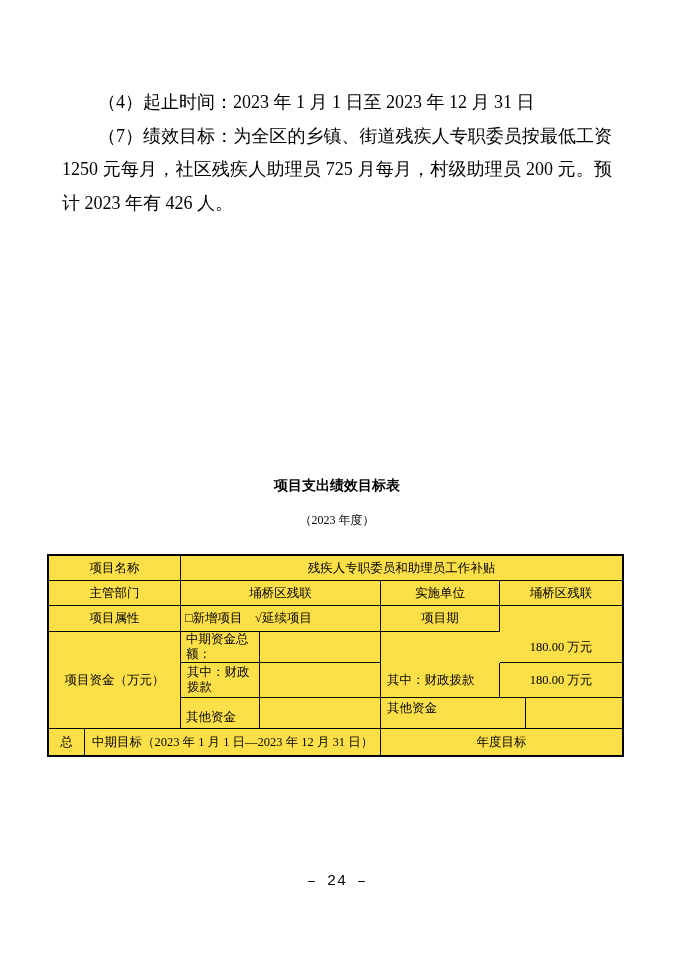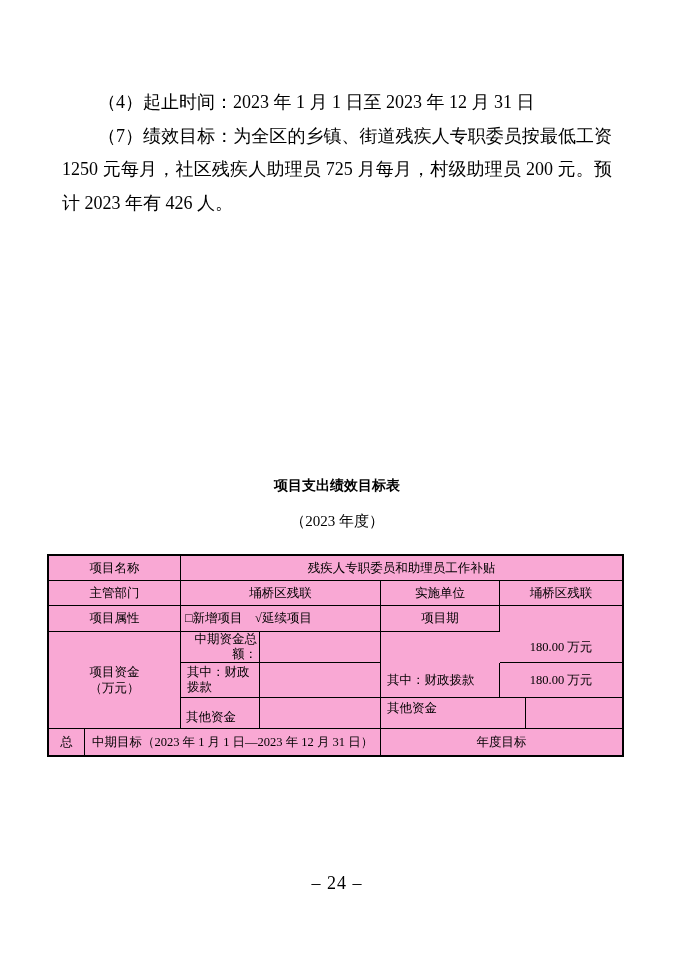--- a/index.html
+++ b/index.html
@@ -13,44 +13,44 @@
     margin:0; font-size:18px; line-height:33.7px;
     text-align:justify; text-indent:2em;
   }
   .doc-title {
     position:absolute; top:477px; left:0; width:100%; text-align:center;
     font-family:"Liberation Sans","DejaVu Sans",sans-serif;
     font-weight:bold; font-size:14px;
   }
   .doc-subtitle {
     position:absolute; top:512px; left:0; width:100%; text-align:center;
-    font-size:15px;
+    font-size:12px;
   }
   .perf-table {
     position:absolute; top:554px; left:47px;
     display:grid;
     grid-template-columns:36px 96px 79px 121px 119px 26px 96px;
     grid-template-rows:25px 25px 26px 31px 35px 31px 26px;
-    border:2px solid #000; background:#f9a8d4;
+    border:2px solid #000; background:#fde047;
   }
   .cell {
     border-right:1px solid #000; border-bottom:1px solid #000;
     display:flex; align-items:center; justify-content:center;
     font-size:12.5px; line-height:15px; padding:1px 2px;
     box-sizing:border-box; text-align:center; overflow:hidden;
   }
   .cell.left   { justify-content:flex-start; text-align:left; }
   .cell.er     { border-right:none; }
   .cell.eb     { border-bottom:none; }
   .cell.valign-bottom { align-items:flex-end; }
   .cell.valign-top    { align-items:flex-start; }
-  .cell.two-line { flex-direction:column; line-height:16px; }
+  .cell.two-line { flex-direction:row; line-height:16px; }
   .footer {
     position:absolute; top:873px; left:0; width:100%;
-    text-align:center; font-size:18px; letter-spacing:1px;
+    text-align:center; font-size:15px; letter-spacing:1px;font-family:Liberation Mono, monospace;
   }
 </style>
 </head>
 <body>
 
 <div class="page">
 
   <div class="content">
     <p class="para">（4）起止时间：2023 年 1 月 1 日至 2023 年 12 月 31 日</p>
     <p class="para">（7）绩效目标：为全区的乡镇、街道残疾人专职委员按最低工资 1250 元每月，社区残疾人助理员 725 月每月，村级助理员 200 元。预计 2023 年有 426 人。</p>
@@ -71,21 +71,21 @@
 
     <div class="cell" style="grid-column:1/3;grid-row:3;">项目属性</div>
     <div class="cell left" style="grid-column:3/5;grid-row:3;padding-left:4px;">□新增项目　√延续项目</div>
     <div class="cell" style="grid-column:5/6;grid-row:3;">项目期</div>
 
     <div class="cell two-line" style="grid-column:1/3;grid-row:4/7;">
       <span>项目资金</span>
       <span>（万元）</span>
     </div>
 
-    <div class="cell left" style="grid-column:3/4;grid-row:4;padding-left:5px;text-align:right;">中期资金总额：</div>
+    <div class="cell left" style="grid-column:3/4;grid-row:4;padding-left:5px;">中期资金总额：</div>
     <div class="cell" style="grid-column:4/5;grid-row:4;"></div>
     <div class="cell er" style="grid-column:6/8;grid-row:4;">180.00 万元</div>
 
     <div class="cell left" style="grid-column:3/4;grid-row:5;padding-left:6px;">其中：财政拨款</div>
     <div class="cell" style="grid-column:4/5;grid-row:5;"></div>
     <div class="cell left" style="grid-column:5/6;grid-row:5;padding-left:6px;">其中：财政拨款</div>
     <div class="cell er" style="grid-column:6/8;grid-row:5;">180.00 万元</div>
 
     <div class="cell left valign-bottom" style="grid-column:3/4;grid-row:6;padding:0 0 3px 5px;">其他资金</div>
     <div class="cell" style="grid-column:4/5;grid-row:6;"></div>

